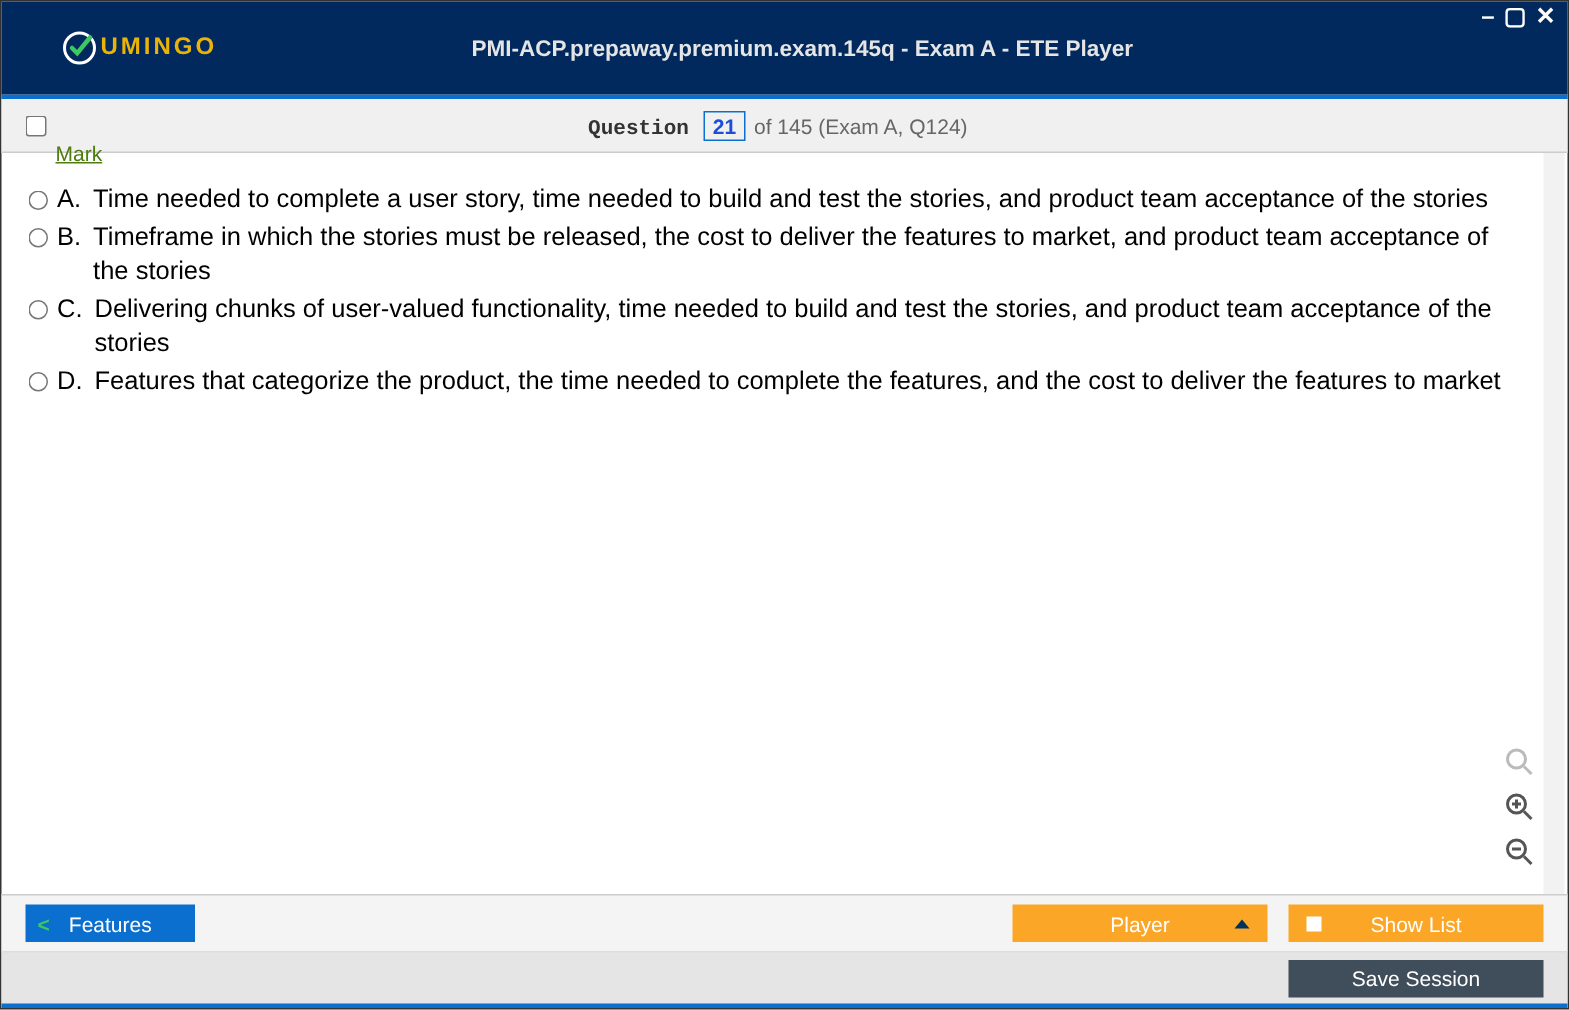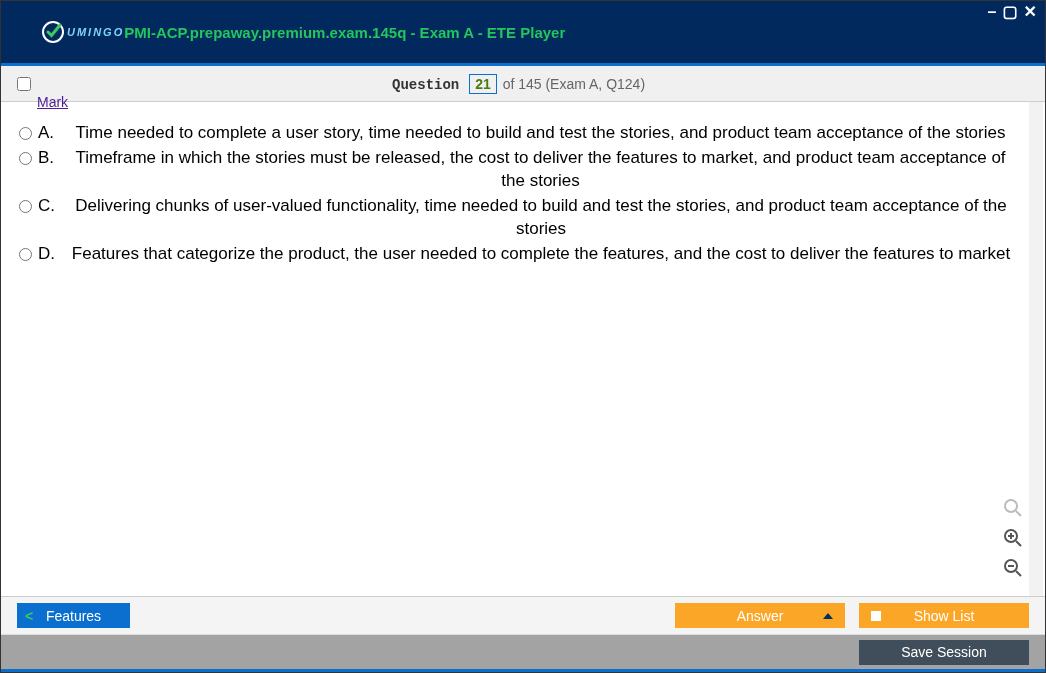--- a/index.html
+++ b/index.html
@@ -3,53 +3,53 @@
 <meta charset="utf-8">
 <style>
 * { box-sizing: border-box; margin: 0; padding: 0; }
 body { font-family: Arial, Helvetica, sans-serif; background: #fff; }
 .window { width: 1046px; height: 673px; border: 1px solid #333; background: #fff; position: relative; display: flex; flex-direction: column; }
 
 
 .titlebar { height: 62px; background: #01295d; display: flex; align-items: center; position: relative; }
 .logo { display: flex; align-items: center; margin-left: 40px; color: #fff; }
 .logo svg { margin-right: 2px; }
-.logo-text { font-size: 11px; font-weight: bold; letter-spacing: 2px; color: #7dd3fc; font-style: italic; }
-.title-text { flex: 1; text-align: left; color: #22c55e; font-size: 15px; font-weight: bold; padding-right: 120px; }
+.logo-text { font-size: 16px; font-weight: bold; letter-spacing: 2px; color: #eab308; }
+.title-text { flex: 1; text-align: center; color: #e5e5e5; font-size: 15px; font-weight: bold; padding-right: 120px; }
 .win-controls { position: absolute; right: 8px; top: 4px; display: flex; gap: 6px; color: #fff; }
 .win-controls span { cursor: pointer; font-size: 16px; line-height: 14px; font-family: sans-serif; font-weight: bold; }
 .accent-line { height: 3px; background: #0a6fce; }
 
 
 .qheader { background: #f0f0f0; border-bottom: 1px solid #ccc; height: 36px; display: flex; align-items: center; padding: 0 16px; font-size: 14px; color: #333; }
 .mark-wrap { display: flex; align-items: center; gap: 6px; }
 .mark-wrap input { width: 14px; height: 14px; }
-.mark-label { text-decoration: underline; color: #4c1d95; margin-top: 36px; }
+.mark-label { text-decoration: underline; color: #4d7c0f; margin-top: 36px; }
 .q-center { flex: 1; text-align: center; color: #666; }
 .q-center .qlabel { color: #333; font-weight: bold; margin-right: 4px; font-family: Liberation Mono, monospace; }
-.q-num { display: inline-block; border: 1px solid #0a6fce; padding: 1px 5px; color: #4d7c0f; margin: 0 2px; font-weight: bold;}
+.q-num { display: inline-block; border: 1px solid #0a6fce; padding: 1px 5px; color: #1d4ed8; margin: 0 2px; font-weight: bold;}
 .q-rest { color: #666; }
 
 
 .content { flex: 1; padding: 20px 18px 8px 18px; position: relative; font-size: 17px; line-height: 1.35; color: #000; overflow: hidden; }
 .content-inner { max-width: 1000px; }
 .question-text { margin-bottom: 14px; }
 .option { display: flex; align-items: flex-start; gap: 6px; margin-bottom: 2px; }
 .option input[type=radio] { margin-top: 5px; flex-shrink: 0; }
 .option .opt-letter { flex-shrink: 0; margin-right: 2px;}
-.option .opt-text { flex: 1; text-align: center; }
+.option .opt-text { flex: 1; }
 .scrollbar { position: absolute; right: 2px; top: 0; bottom: 0; width: 14px; background: #f2f2f2; }
 
 
 .zoom-icons { position: absolute; right: 20px; bottom: 16px; display: flex; flex-direction: column; gap: 6px; align-items: center; }
 .zoom-icons .zi { width: 24px; height: 24px; display: flex; align-items: center; justify-content: center; color: #888; cursor: pointer; }
 
 
 .toolbar1 { background: #f4f4f4; border-top: 1px solid #ccc; height: 38px; display: flex; align-items: center; padding: 0 16px; gap: 14px; }
-.toolbar2 { background: #a3a3a3; border-top: 1px solid #ddd; height: 38px; display: flex; align-items: center; justify-content: flex-end; padding: 0 16px; gap: 14px; border-bottom: 3px solid #0a6fce;}
+.toolbar2 { background: #e5e5e5; border-top: 1px solid #ddd; height: 38px; display: flex; align-items: center; justify-content: flex-end; padding: 0 16px; gap: 14px; border-bottom: 3px solid #0a6fce;}
 .btn { height: 25px; border: none; color: #fff; font-size: 14px; cursor: pointer; display: inline-flex; align-items: center; justify-content: center; position: relative; font-family: Arial, sans-serif;}
 .btn-blue { background: #0a6fce; width: 113px; }
 .btn-orange { background: #fba627; width: 170px; }
 .btn-dark { background: #404d5b; width: 170px; }
 .btn .arrow { position: absolute; font-size: 14px; color: #3dc961; top: 50%; transform: translateY(-50%); font-weight: bold;}
 .btn .arrow.left { left: 8px; }
 .btn .arrow.right { right: 8px; }
 .btn .tri-up { position: absolute; right: 12px; width: 0; height: 0; border-left: 5px solid transparent; border-right: 5px solid transparent; border-bottom: 6px solid #00315f; }
 .btn .stop { position: absolute; left: 12px; width: 10px; height: 10px; background: #fff; }
 .spacer { flex: 1; }
@@ -103,21 +103,21 @@
       <span class="opt-text">Timeframe in which the stories must be released, the cost to deliver the features to market, and product team acceptance of the stories</span>
     </div>
     <div class="option">
       <input type="radio" name="ans" style="">
       <span class="opt-letter">C.</span>
       <span class="opt-text">Delivering chunks of user-valued functionality, time needed to build and test the stories, and product team acceptance of the stories</span>
     </div>
     <div class="option">
       <input type="radio" name="ans" style="">
       <span class="opt-letter">D.</span>
-      <span class="opt-text">Features that categorize the product, the user needed to complete the features, and the cost to deliver the features to market</span>
+      <span class="opt-text">Features that categorize the product, the time needed to complete the features, and the cost to deliver the features to market</span>
     </div>
     </div>
 
     <div class="scrollbar"></div>
 
     <div class="zoom-icons">
       <div class="zi">
         <svg width="20" height="20" viewBox="0 0 20 20">
             <circle cx="8" cy="8" r="6" fill="none" stroke="#bbb" stroke-width="2"></circle>
             <line x1="13" y1="13" x2="18" y2="18" stroke="#bbb" stroke-width="2"></line>
@@ -141,21 +141,21 @@
     </div>
   </div>
 
   <div class="toolbar1">
     <button class="btn btn-blue">
       <span class="arrow left">&lt;</span>
       <span>Features</span>
     </button>
     <div class="spacer"></div>
     <button class="btn btn-orange">
-      <span>Answer</span>
+      <span>Player</span>
       <span class="tri-up"></span>
     </button>
     <button class="btn btn-orange">
       <span class="stop"></span>
       <span>Show List</span>
     </button>
   </div>
 
   <div class="toolbar2">
     <button class="btn btn-dark">

